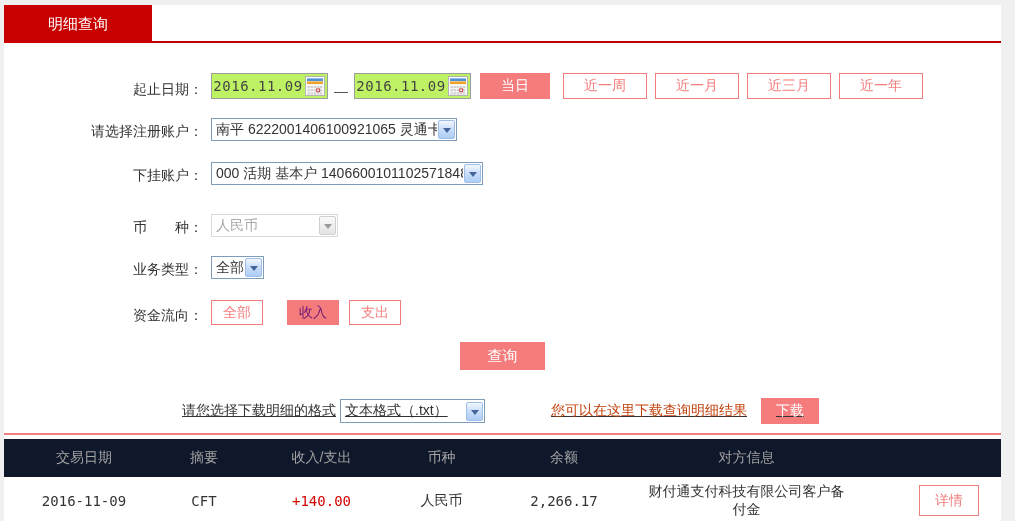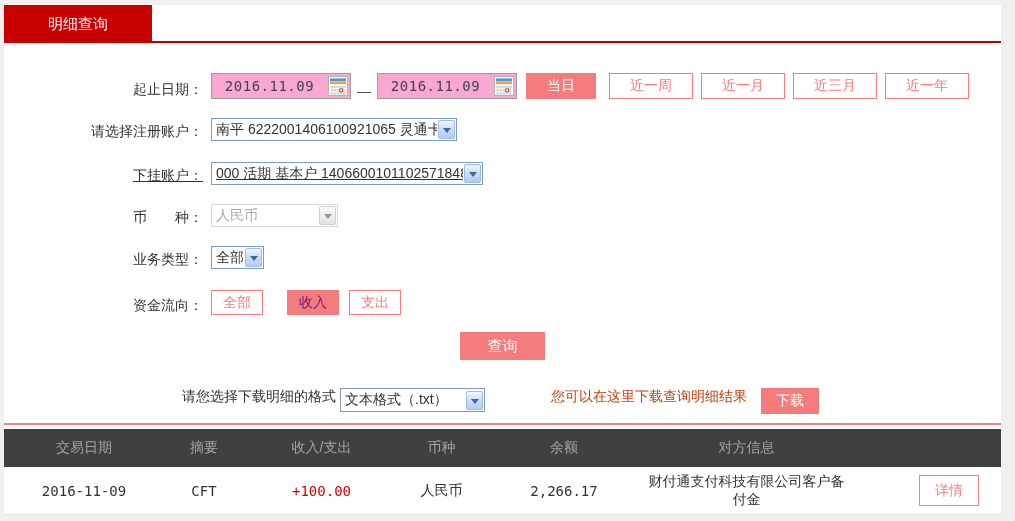--- a/index.html
+++ b/index.html
@@ -20,29 +20,29 @@
     font-size:15px; cursor:pointer;
   }
 
   
   .form { padding-top:28px; }
   .form-row { display:flex; align-items:flex-end; }
   .lbl { width:207px; text-align:right; padding-right:8px; flex:none; white-space:pre; }
 
   .row-date { height:28px; margin-bottom:18px; }
   .row-reg  { height:24px; margin-bottom:20px; }
-  .row-sub  { height:24px; margin-bottom:18px;text-decoration:underline; }
+  .row-sub  { height:24px; margin-bottom:28px; }
   .row-cur  { height:24px; margin-bottom:19px; }
   .row-biz  { height:23px; margin-bottom:19px; }
   .row-flow { height:27px; margin-bottom:17px; }
   .row-query{ height:28px; display:flex; justify-content:center; margin-bottom:28px; }
-  .row-dl   { height:26px; display:flex; margin-left:178px; margin-bottom:9px; }
+  .row-dl   { height:26px; display:flex; align-items:center; margin-left:178px; margin-bottom:9px;text-decoration:underline; }
 
   .date-field {
-    width:140px; height:26px; border:1px solid #9d9d9d; background:#f9a8d4;
+    width:117px; height:26px; border:1px solid #9d9d9d; background:#bef264;
     display:flex; align-items:center; cursor:text;
   }
   .date-text {
     flex:1; text-align:center; font-family:"DejaVu Sans Mono",monospace;
     font-size:14px; color:#444; letter-spacing:0.5px;
   }
   .cal-btn { width:22px; height:22px; margin-right:1px; display:flex; align-items:center; justify-content:center; cursor:pointer; }
   .date-sep { margin:0 6px; color:#555; }
 
   .qbtn {
@@ -88,21 +88,21 @@
   .dl-hint { margin-left:66px; color:#c2410c; }
   .dl-btn {
     width:58px; height:26px; margin-left:14px; background:#f47c7c; color:#fff;
     display:flex; align-items:center; justify-content:center; cursor:pointer; font-size:14px;
   }
 
   
   .tbl-divider { height:2px; background:#f08080; }
   .tbl-header {
     display:flex; align-items:center; height:38px; margin-top:4px;
-    background:#404040; color:#a3a3a3;
+    background:#0f172a; color:#a3a3a3;
   }
   .tbl-row {
     display:flex; align-items:center; height:48px; background:#fff;
     border-bottom:1px solid #e4e4e4;
   }
   .c1{width:160px} .c2{width:80px} .c3{width:155px} .c4{width:85px} .c5{width:160px} .c6{width:205px}
   .cell { text-align:center; flex:none; }
   .num { font-family:"DejaVu Sans Mono",monospace; font-size:14px; }
   .amount-in { color:#d40000; }
   .detail-btn {
@@ -262,20 +262,20 @@
     <span class="cell c2">摘要</span>
     <span class="cell c3">收入/支出</span>
     <span class="cell c4">币种</span>
     <span class="cell c5">余额</span>
     <span class="cell c6">对方信息</span>
   </div>
 
   <div class="tbl-row">
     <span class="cell c1 num">2016-11-09</span>
     <span class="cell c2 num">CFT</span>
-    <span class="cell c3 num amount-in">+100.00</span>
+    <span class="cell c3 num amount-in">+140.00</span>
     <span class="cell c4">人民币</span>
     <span class="cell c5 num">2,266.17</span>
     <span class="cell c6">财付通支付科技有限公司客户备付金</span>
     <div class="detail-btn">详情</div>
   </div>
 
 </div>
 
 </body></html>

